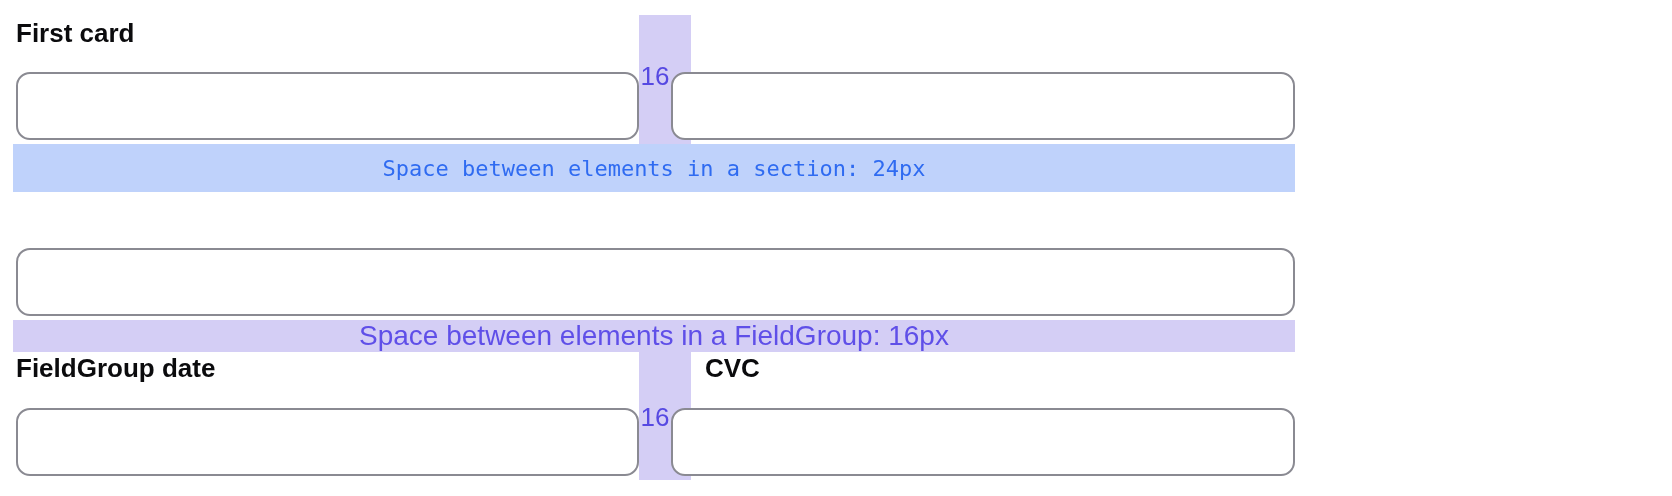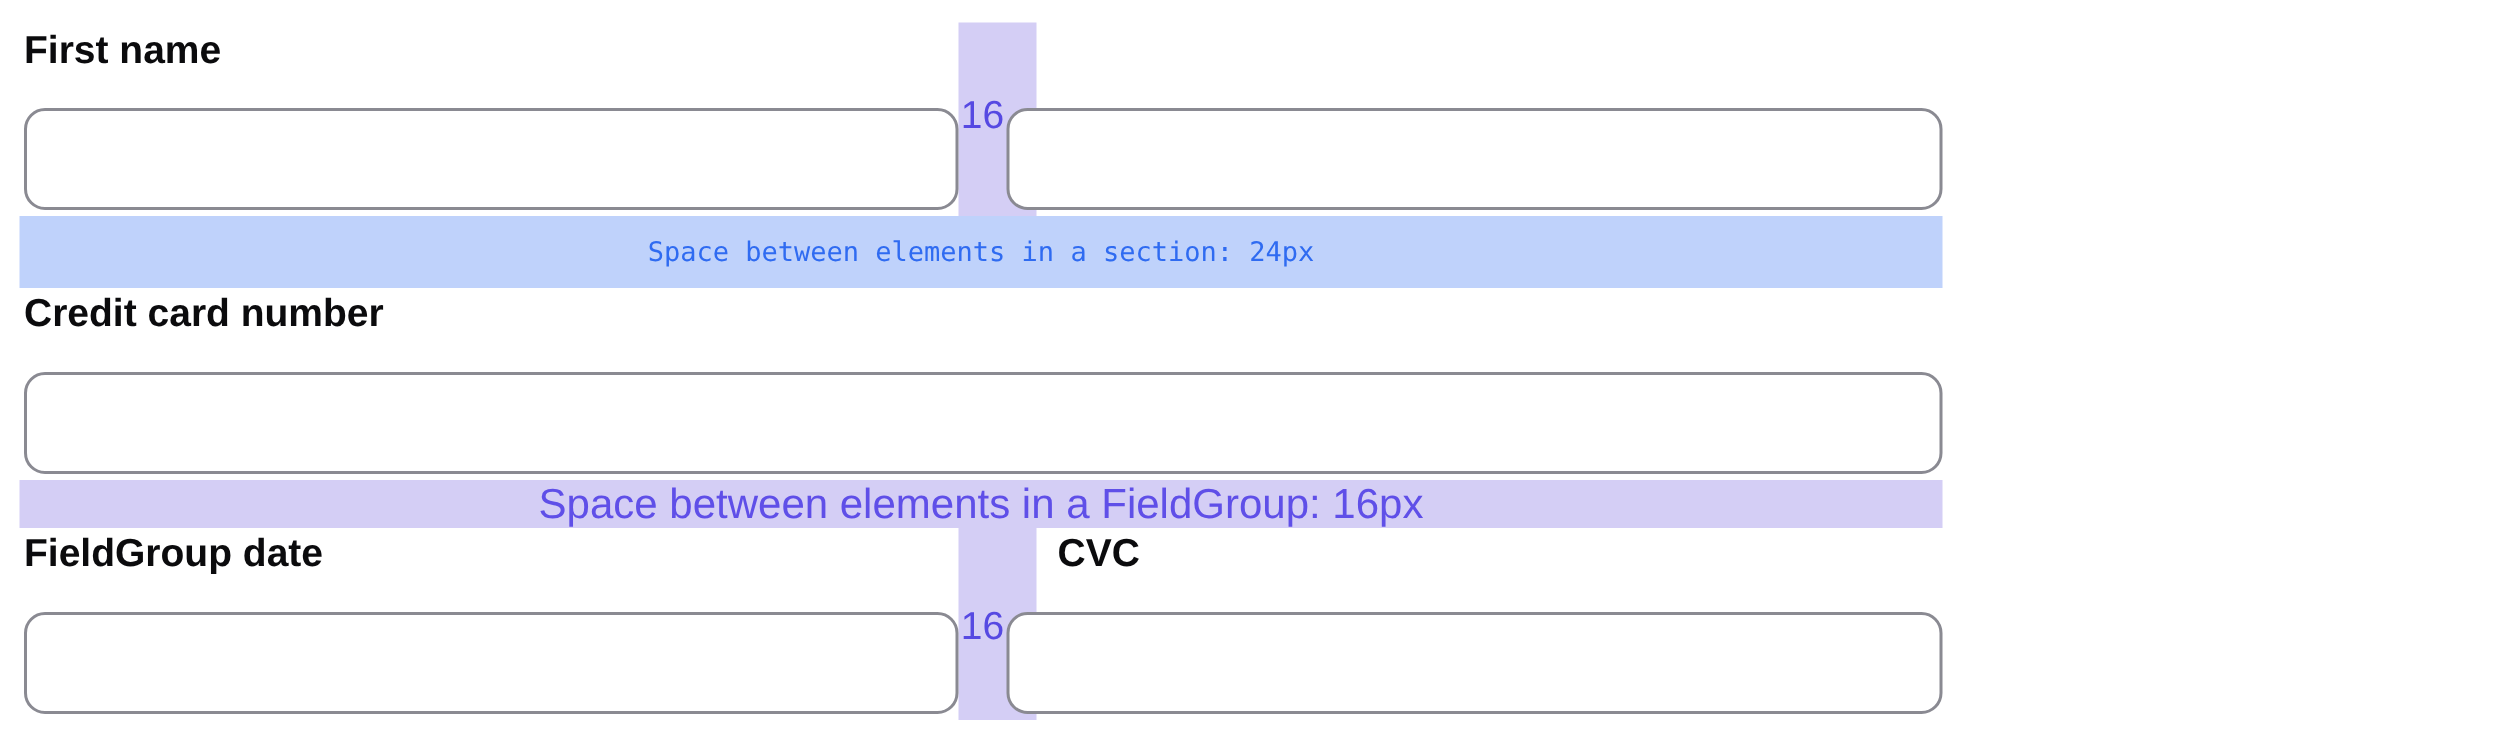--- a/index.html
+++ b/index.html
@@ -58,55 +58,54 @@
     align-items: center;
     justify-content: center;
   }
   .gap-band.section {
     top: 144px;
     height: 48px;
     background: var(--section-gap-bg, #bfd2fb);
   }
   .gap-band.section span {
     font-family: "DejaVu Sans Mono", monospace;
-    font-size: 18px;
+    font-size: 22px;
     color: var(--section-gap-text, #2f6bf1);
     white-space: nowrap;
   }
   .gap-band.fieldgroup {
     top: 320px;
     height: 32px;
     background: var(--fieldgroup-gap-bg, #d4cef5);
   }
   .gap-band.fieldgroup span {
     font-family: "Liberation Sans", sans-serif;
     font-size: 28px;
     color: var(--fieldgroup-gap-text, #5f4fe8);
     white-space: nowrap;
   }
 </style>
 </head>
 <body>
 
 <div class="canvas">
 
-  <div class="field-label" style="left:16px; top:17px;">First name</div>
+  <div class="field-label" style="left:16px; top:17px;">First card</div>
 
   <div class="gap-strip" style="top:15px; height:129px;">
     <span class="gap-value">16</span>
   </div>
 
   <input class="text-input" type="text" style="left: 16px; top: 72px; width: 623px;" value="">
   <input class="text-input" type="text" style="left: 671px; top: 72px; width: 624px;" value="">
 
   <div class="gap-band section">
     <span>Space between elements in a section: 24px</span>
   </div>
 
-  <div class="field-label" style="left:16px; top:192px;">Credit card number</div>
   <input class="text-input" type="text" style="left: 16px; top: 248px; width: 1279px;" value="">
 
   <div class="gap-band fieldgroup">
     <span>Space between elements in a FieldGroup: 16px</span>
   </div>
 
   <div class="field-label" style="left:16px; top:352px;">FieldGroup date</div>
   <div class="field-label" style="left:673px; top:352px;margin-left:32px;">CVC</div>
 
   <div class="gap-strip" style="top:352px; height:128px;">

